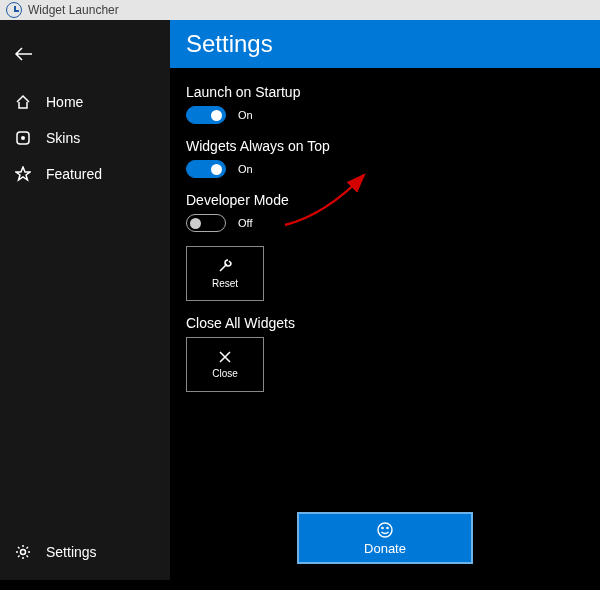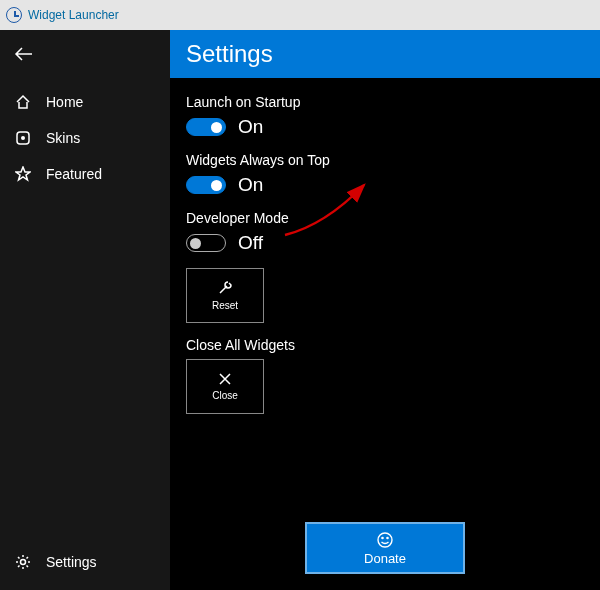--- a/index.html
+++ b/index.html
@@ -1,44 +1,44 @@
 <!DOCTYPE html>
 <html><head>
 <meta charset="utf-8">
 <style>
   * { box-sizing: border-box; margin: 0; padding: 0; }
   html, body { width: 600px; height: 590px; font-family: "Segoe UI", Arial, sans-serif; background: #000; color: #fff; overflow: hidden; }
-  .titlebar { height: 30px; background: #e5e5e5; color: #0369a1; display: flex; align-items: center; padding: 0 6px; font-size: 12px; }
+  .titlebar { height: 20px; background: #e5e5e5; color: #404040; display: flex; align-items: center; padding: 0 6px; font-size: 12px; }
   .titleicon { width: 16px; height: 16px; border: 1.5px solid #1e5aa8; border-radius: 50%; display: inline-flex; align-items: center; justify-content: center; margin-right: 6px; position: relative; }
   .titleicon::before { content: ""; position: absolute; width: 5px; height: 1.5px; background: #1e5aa8; top: 7px; left: 7px; transform-origin: left; }
   .titleicon::after { content: ""; position: absolute; width: 1.5px; height: 5px; background: #1e5aa8; top: 3px; left: 7px; }
   .app { display: flex; height: 560px; }
-  .sidebar { width: 170px; background: #171717; display: flex; flex-direction: column; padding-top: 8px; }
+  .sidebar { width: 170px; background: #171717; display: flex; flex-direction: column; padding-top: 18px; }
   .back { padding: 8px 14px; }
   .nav { margin-top: 10px; flex: 1; }
   .nav-item { display: flex; align-items: center; padding: 9px 14px; font-size: 14px; cursor: pointer; gap: 14px; }
   .nav-icon { width: 18px; height: 18px; display: inline-flex; align-items: center; justify-content: center; }
   .settings-nav { border-top: none; padding-bottom: 10px; }
   .main { flex: 1; background: #000; display: flex; flex-direction: column; position: relative; }
   .header { background: #0078d7; padding: 10px 16px 10px 16px; }
   .header h1 { font-weight: 400; font-size: 24px; }
   .header .sub { font-size: 12px; margin-top: 2px; }
   .content { padding: 16px 16px 0 16px; overflow: auto; flex: 1; }
   .setting { margin-bottom: 14px; }
   .setting-label { font-size: 14px; margin-bottom: 6px; }
   .toggle-row { display: flex; align-items: center; gap: 12px; }
   .toggle { width: 40px; height: 18px; border-radius: 9px; position: relative; cursor: pointer; border: 1px solid #666; }
   .toggle.on { background: #0078d7; border-color: #0078d7; }
   .toggle.off { background: #000; border-color: #aaa; }
   .knob { width: 11px; height: 11px; border-radius: 50%; background: #fff; position: absolute; top: 2.5px; }
   .toggle.on .knob { right: 3px; }
   .toggle.off .knob { left: 3px; background: #ccc; }
-  .toggle-state { font-size: 19px; }
+  .toggle-state { font-size: 11px; }
   .action-btn { border: 1px solid #888; background: transparent; color: #fff; width: 78px; height: 55px; display: flex; flex-direction: column; align-items: center; justify-content: center; gap: 4px; font-size: 10px; cursor: pointer; }
-  .donate { background: #0078d7; border: 2px solid #6fb2e8; color: #fff; width: 160px; height: 52px; display: flex; flex-direction: column; align-items: center; justify-content: center; gap: 2px; font-size: 13px; cursor: pointer; margin: 0 auto 16px auto; }
+  .donate { background: #0078d7; border: 2px solid #6fb2e8; color: #fff; width: 176px; height: 52px; display: flex; flex-direction: column; align-items: center; justify-content: center; gap: 2px; font-size: 13px; cursor: pointer; margin: 0 auto 16px auto; }
   svg.arrow-annotation { position: absolute; top: 145px; left: 110px; pointer-events: none; }
   .icon-svg { stroke: #fff; fill: none; stroke-width: 1.5; }
 </style>
 </head>
 <body>
 
 <div class="titlebar">
   <span class="titleicon"></span>
   <span>Widget Launcher</span>
 </div>

